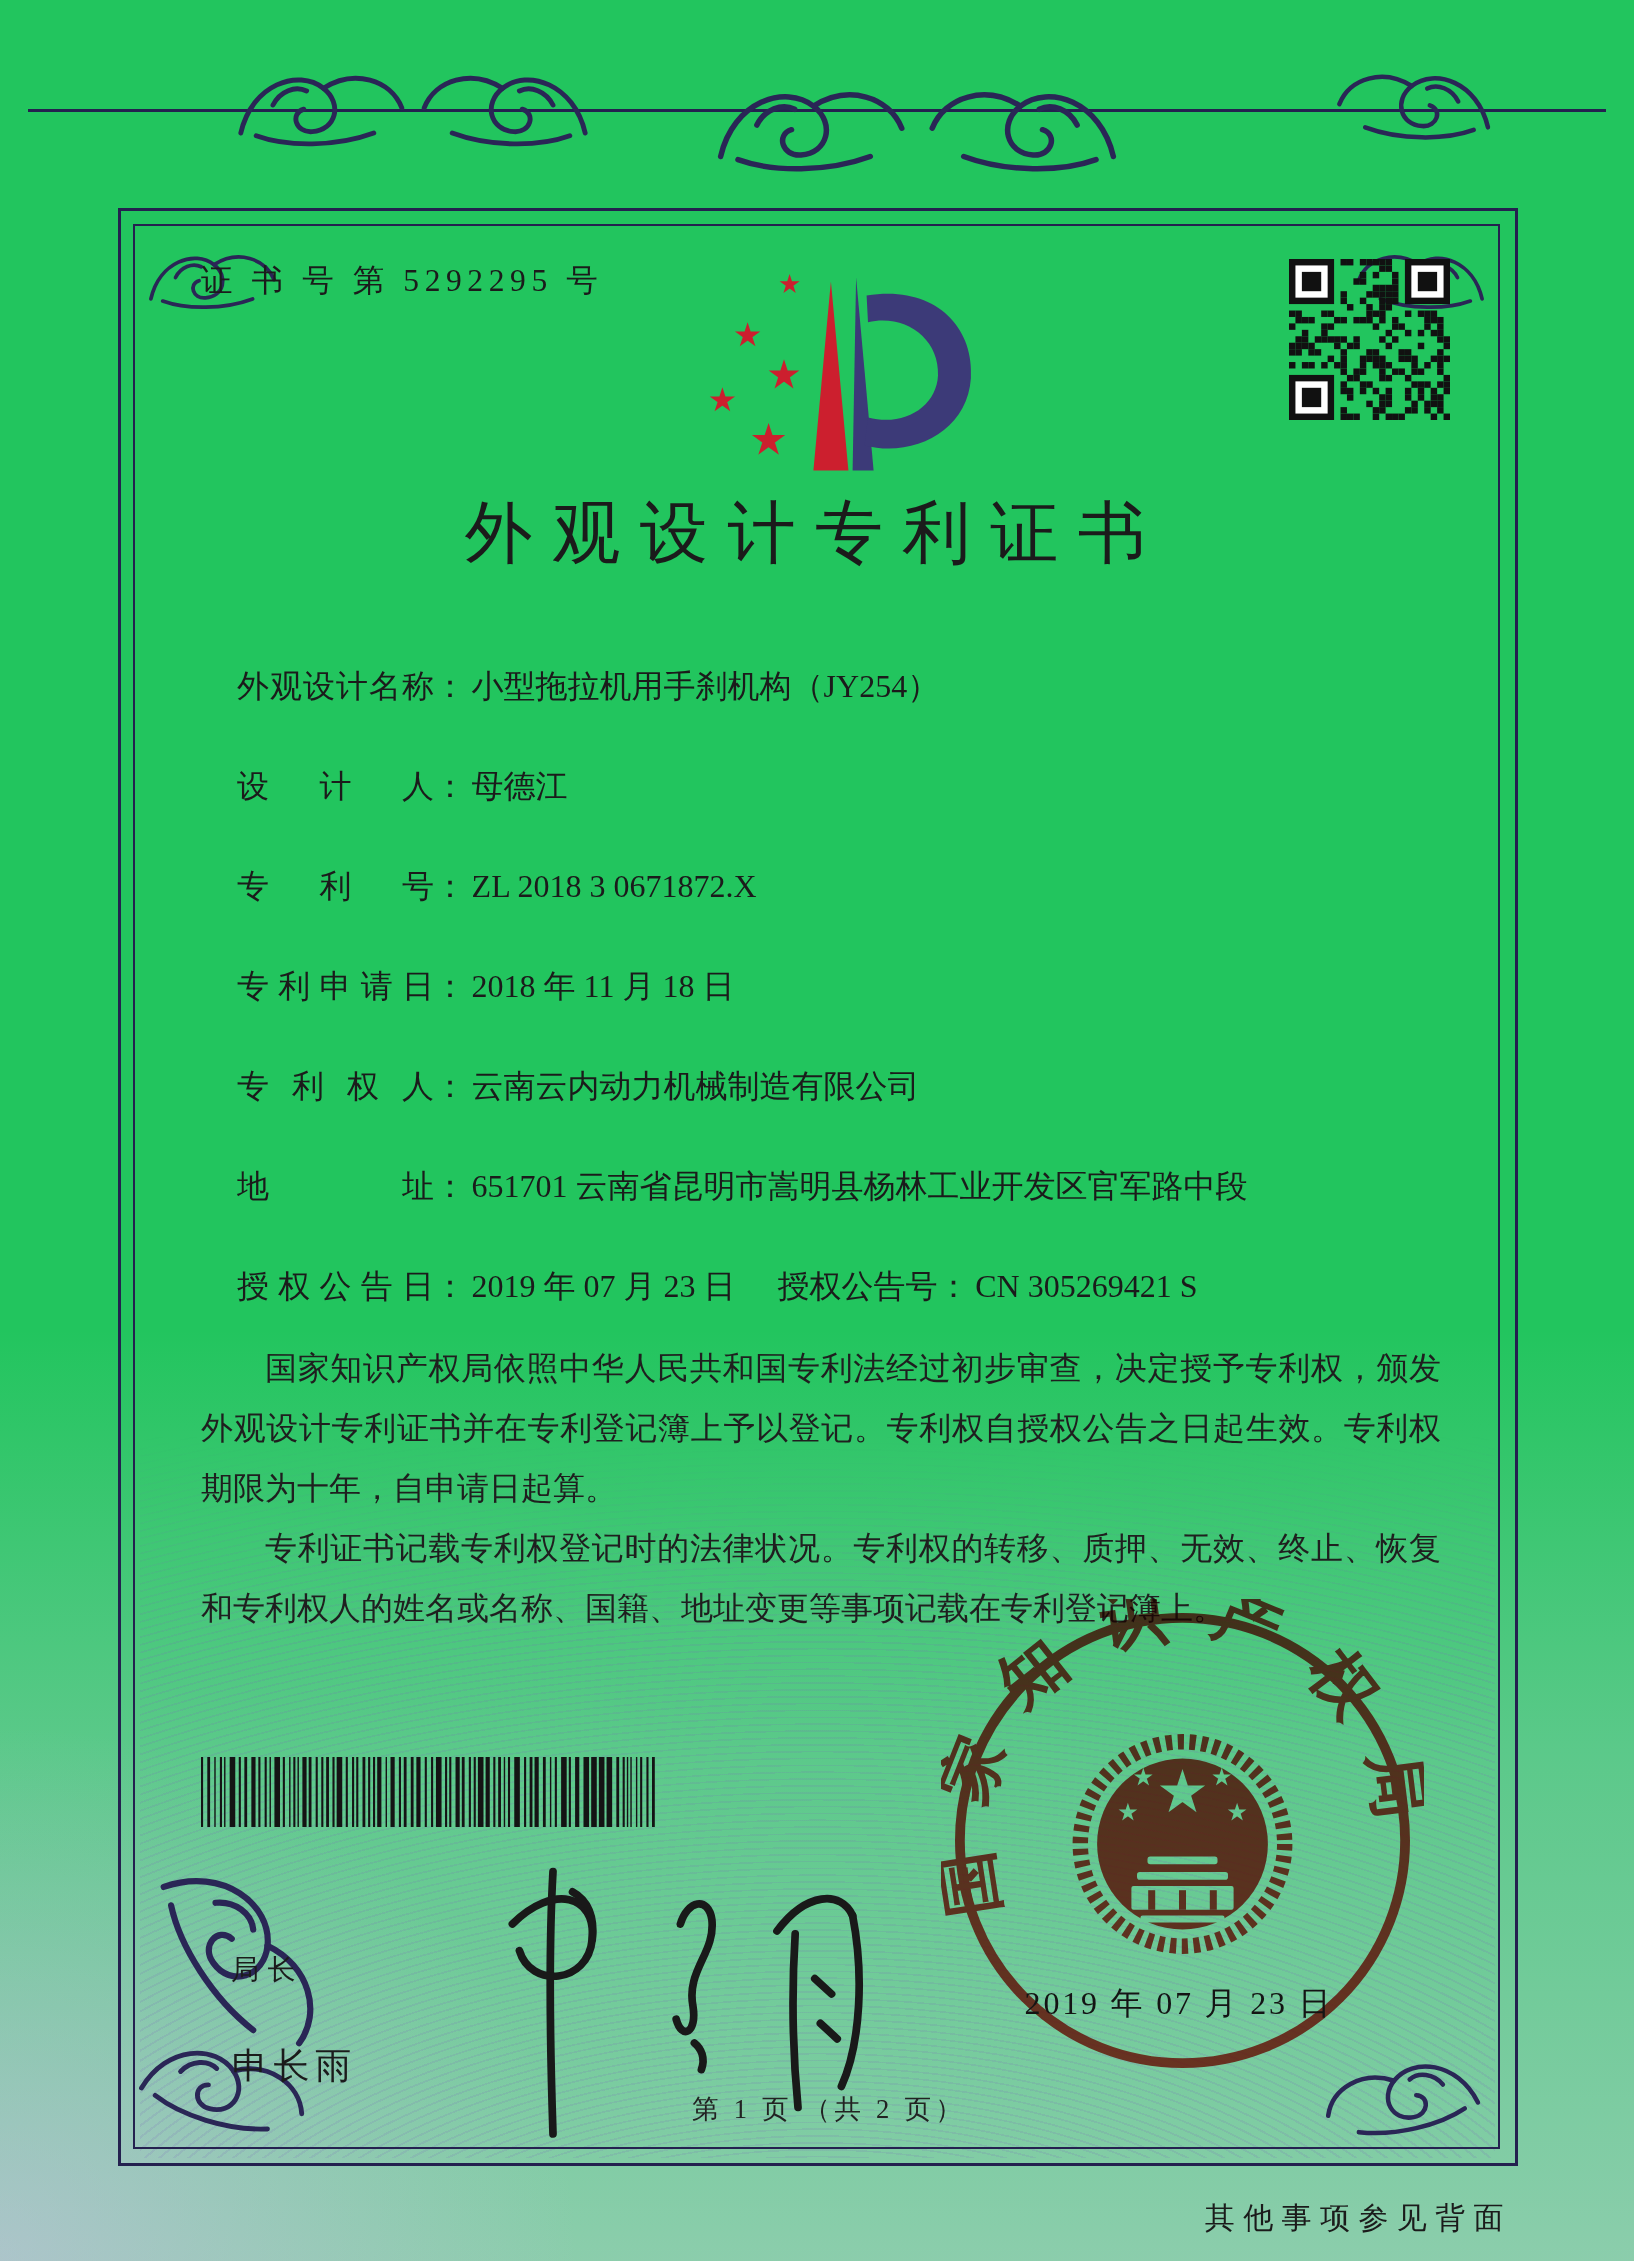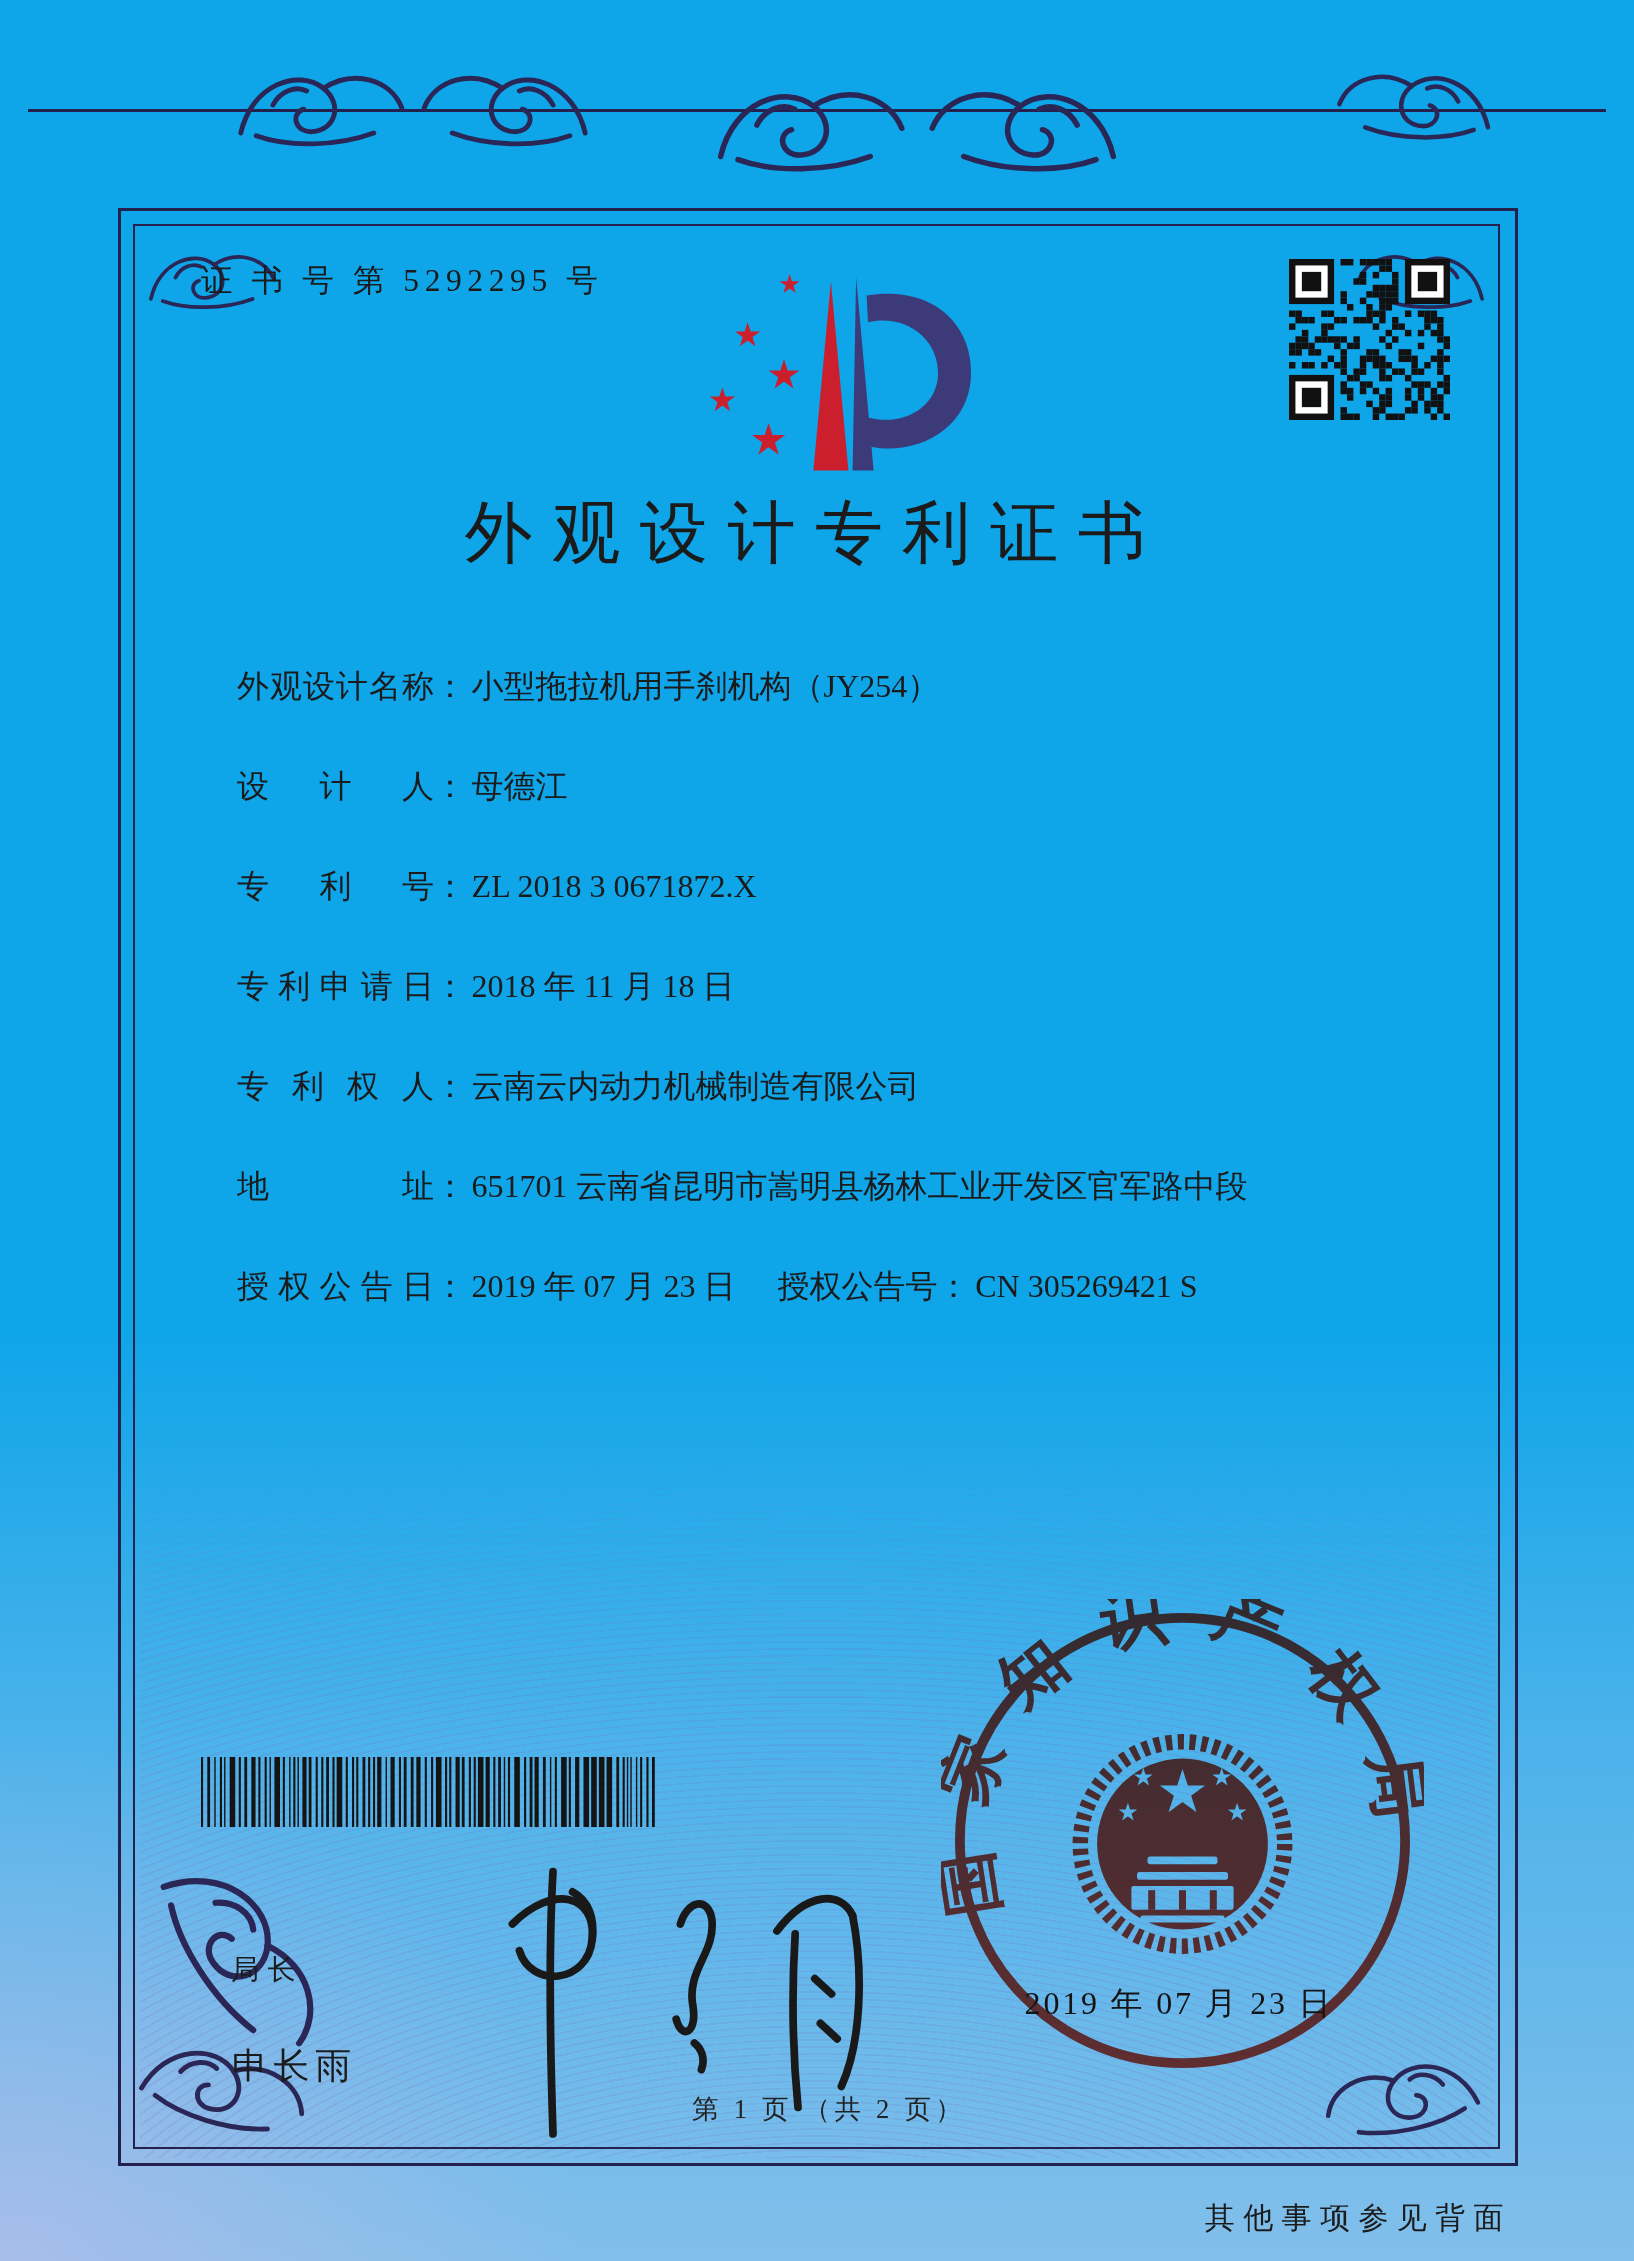--- a/index.html
+++ b/index.html
@@ -3,21 +3,21 @@
 <meta charset="utf-8">
 <style>
   html,body{margin:0;padding:0;}
   body{
     width:1634px;height:2261px;position:relative;
     background:#f4f2ee;
     font-family:"Liberation Serif","DejaVu Serif",serif;
     color:#1b1b1b;
   }
   .abs{position:absolute;}
-  .page{position:absolute;inset:0;background:#0ea5e9;overflow:hidden;}
+  .page{position:absolute;inset:0;background:#22c55e;overflow:hidden;}
 
   
   .tint-bottom{position:absolute;left:0;top:1329px;width:1634px;height:932px;
     background:linear-gradient(to bottom,rgba(226,216,240,0) 0%,rgba(222,210,238,.30) 45%,rgba(226,212,236,.55) 100%);}
   .waves{position:absolute;left:140px;top:1434px;width:1355px;height:724px;
     background:repeating-radial-gradient(979px 560px at 50% 135%,
       rgba(122,102,190,.15) 0px,rgba(122,102,190,.15) 2.8px,
       rgba(122,102,190,0) 2.8px,rgba(122,102,190,0) 12px);
     -webkit-mask-image:linear-gradient(to bottom,transparent,#000 30%);
     mask-image:linear-gradient(to bottom,transparent,#000 30%);}
@@ -354,20 +354,24 @@
   <div class="abs field f4">
     <span class="lbl">专利权人</span><span>：</span><span class="val">云南云内动力机械制造有限公司</span>
   </div>
   <div class="abs field f5">
     <span class="lbl">地址</span><span>：</span><span class="val">651701 云南省昆明市嵩明县杨林工业开发区官军路中段</span>
   </div>
   <div class="abs field f6">
     <span class="lbl">授权公告日</span><span>：</span><span class="val">2019 年 07 月 23 日</span><span class="pair2 lbl" style="width:auto;">授权公告号</span><span>：</span><span class="val">CN 305269421 S</span>
   </div>
 
+  <div class="abs paras">
+    <p>国家知识产权局依照中华人民共和国专利法经过初步审查，决定授予专利权，颁发外观设计专利证书并在专利登记簿上予以登记。专利权自授权公告之日起生效。专利权期限为十年，自申请日起算。</p>
+    <p>专利证书记载专利权登记时的法律状况。专利权的转移、质押、无效、终止、恢复和专利权人的姓名或名称、国籍、地址变更等事项记载在专利登记簿上。</p>
+  </div>
 
   <svg id="barcode" class="abs barcode-box" viewBox="0 0 655 100" preserveAspectRatio="none">
       <rect x="0" y="0" width="3" height="100" fill="#141414"></rect>
       <rect x="9" y="0" width="4" height="100" fill="#141414"></rect>
       <rect x="19" y="0" width="2" height="100" fill="#141414"></rect>
       <rect x="27" y="0" width="3" height="100" fill="#141414"></rect>
       <rect x="33" y="0" width="2" height="100" fill="#141414"></rect>
       <rect x="41" y="0" width="8" height="100" fill="#141414"></rect>
       <rect x="54" y="0" width="3" height="100" fill="#141414"></rect>
       <rect x="62" y="0" width="4" height="100" fill="#141414"></rect>

